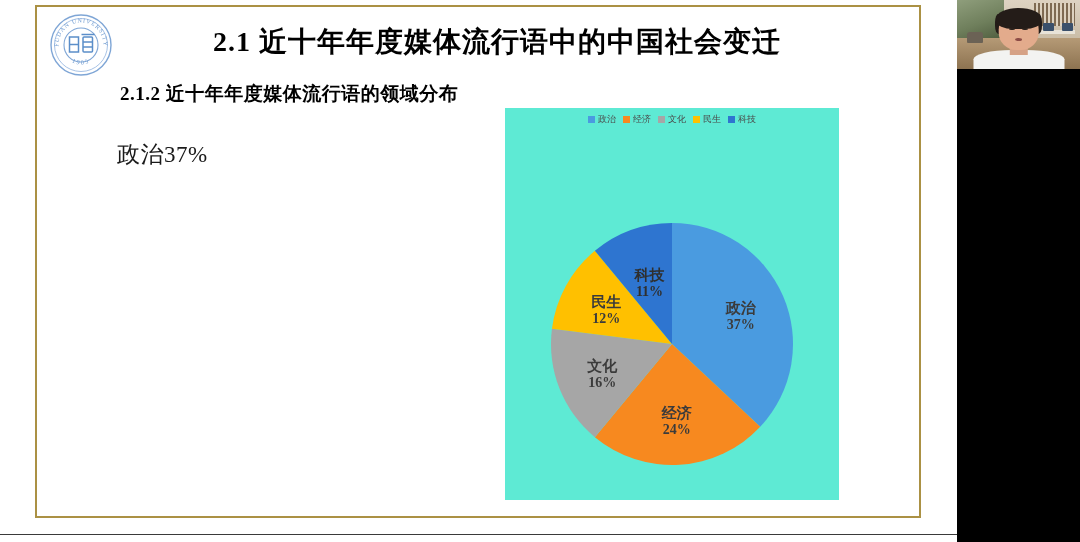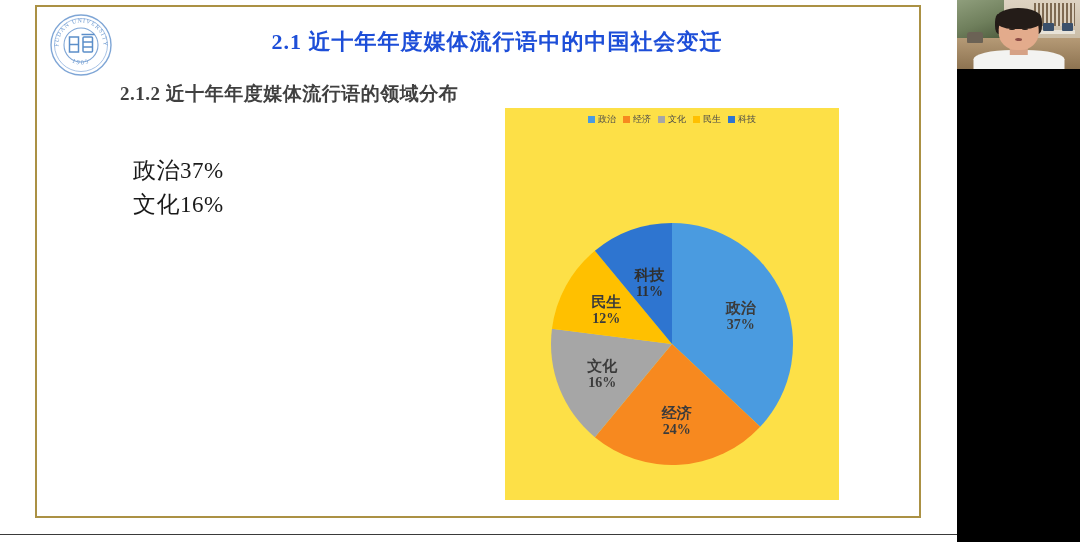--- a/index.html
+++ b/index.html
@@ -54,46 +54,46 @@
 
   
   #slide-title {
     position: absolute;
     left: 90px;
     top: 16px;
     width: 740px;
     text-align: center;
     font-family: "Liberation Serif", serif;
     font-weight: bold;
-    font-size: 22px;
+    font-size: 28px;
     line-height: 38px;
-    color: #1d4ed8;
+    color: #000000;
     letter-spacing: 1px;
     white-space: nowrap;
   }
   #slide-subtitle {
     position: absolute;
     left: 83px;
     top: 74px;
     font-family: "Liberation Serif", serif;
     font-weight: bold;
     font-size: 19px;
     line-height: 26px;
-    color: #404040;
+    color: #000000;
     letter-spacing: 0.5px;
     white-space: nowrap;
   }
 
   
   #breakdown-list {
     position: absolute;
     left: 80px;
     top: 131px;
     list-style: none;
-    margin: 16px;
+    margin: 0;
     padding: 0;
   }
   #breakdown-list li {
     font-family: "Liberation Serif", serif;
     font-size: 23px;
     line-height: 33.5px;
     color: #1a1a1a;
     white-space: nowrap;
     letter-spacing: 0.5px;
   }
@@ -307,24 +307,23 @@
           </g>
         </svg>
       </div>
 
       <div id="slide-title">2.1 近十年年度媒体流行语中的中国社会变迁</div>
 
       <div id="slide-subtitle">2.1.2 近十年年度媒体流行语的领域分布</div>
 
       <ul id="breakdown-list">
         <li>政治37%</li>
-        <li>文化16%</li>
       </ul>
 
-      <div id="chart-card" style="background: #fde047;">
+      <div id="chart-card" style="background: #5eead4;">
 
         <div id="chart-legend">
           <span class="legend-entry">
             <span class="legend-swatch" style="background: rgb(74, 155, 224);"></span>
             <span class="legend-label">政治</span>
           </span>
           <span class="legend-entry">
             <span class="legend-swatch" style="background: rgb(247, 137, 31);"></span>
             <span class="legend-label">经济</span>
           </span>

